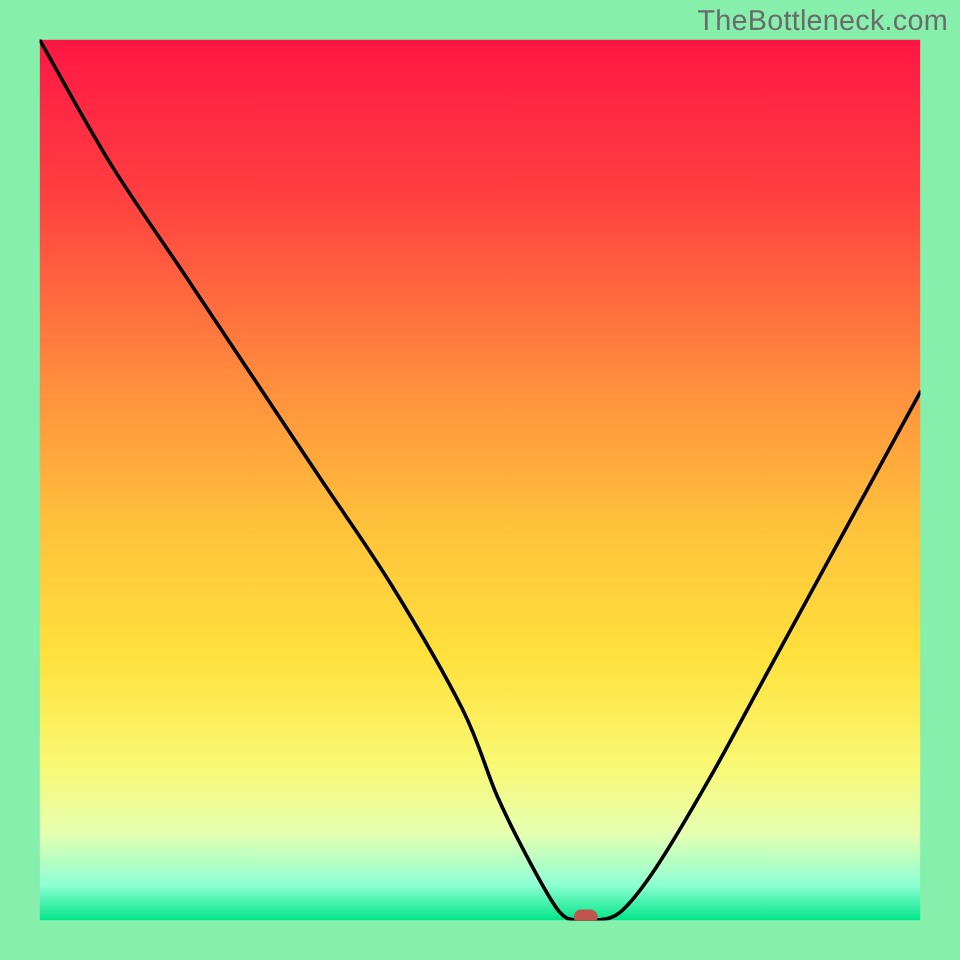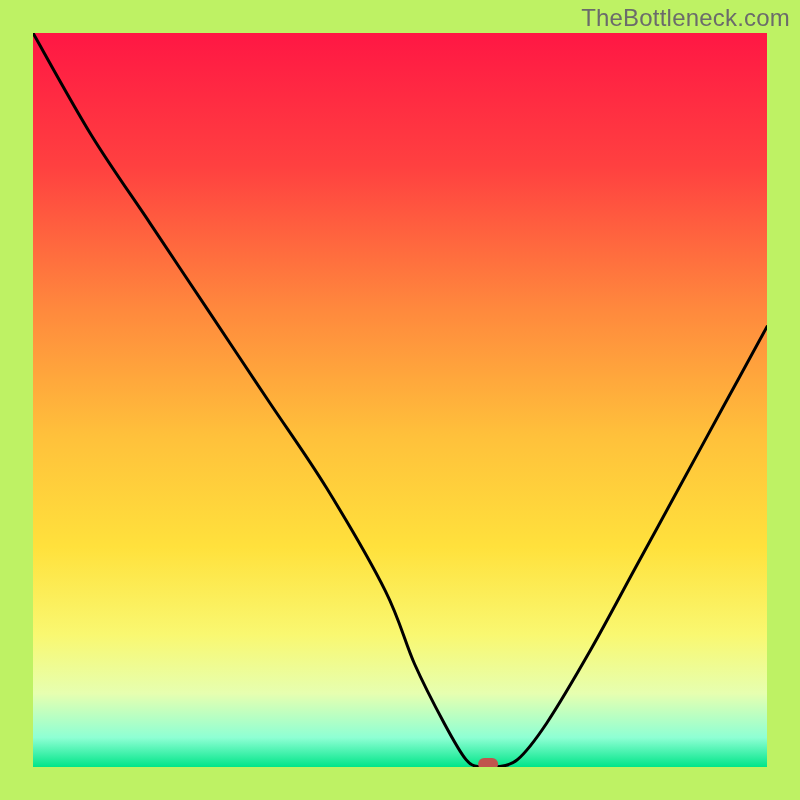--- a/index.html
+++ b/index.html
@@ -8,21 +8,21 @@
     width: 800px;
     height: 800px;
     background: #000;
     overflow: hidden;
     font-family: Arial, Helvetica, sans-serif;
   }
   .frame {
     position: relative;
     width: 800px;
     height: 800px;
-    background: #bef264;
+    background: #86efac;
   }
   .watermark {
     position: absolute;
     top: 4px;
     right: 10px;
     color: #6b6b6b;
     font-size: 24px;
     font-weight: 500;
     z-index: 10;
     letter-spacing: 0.2px;

